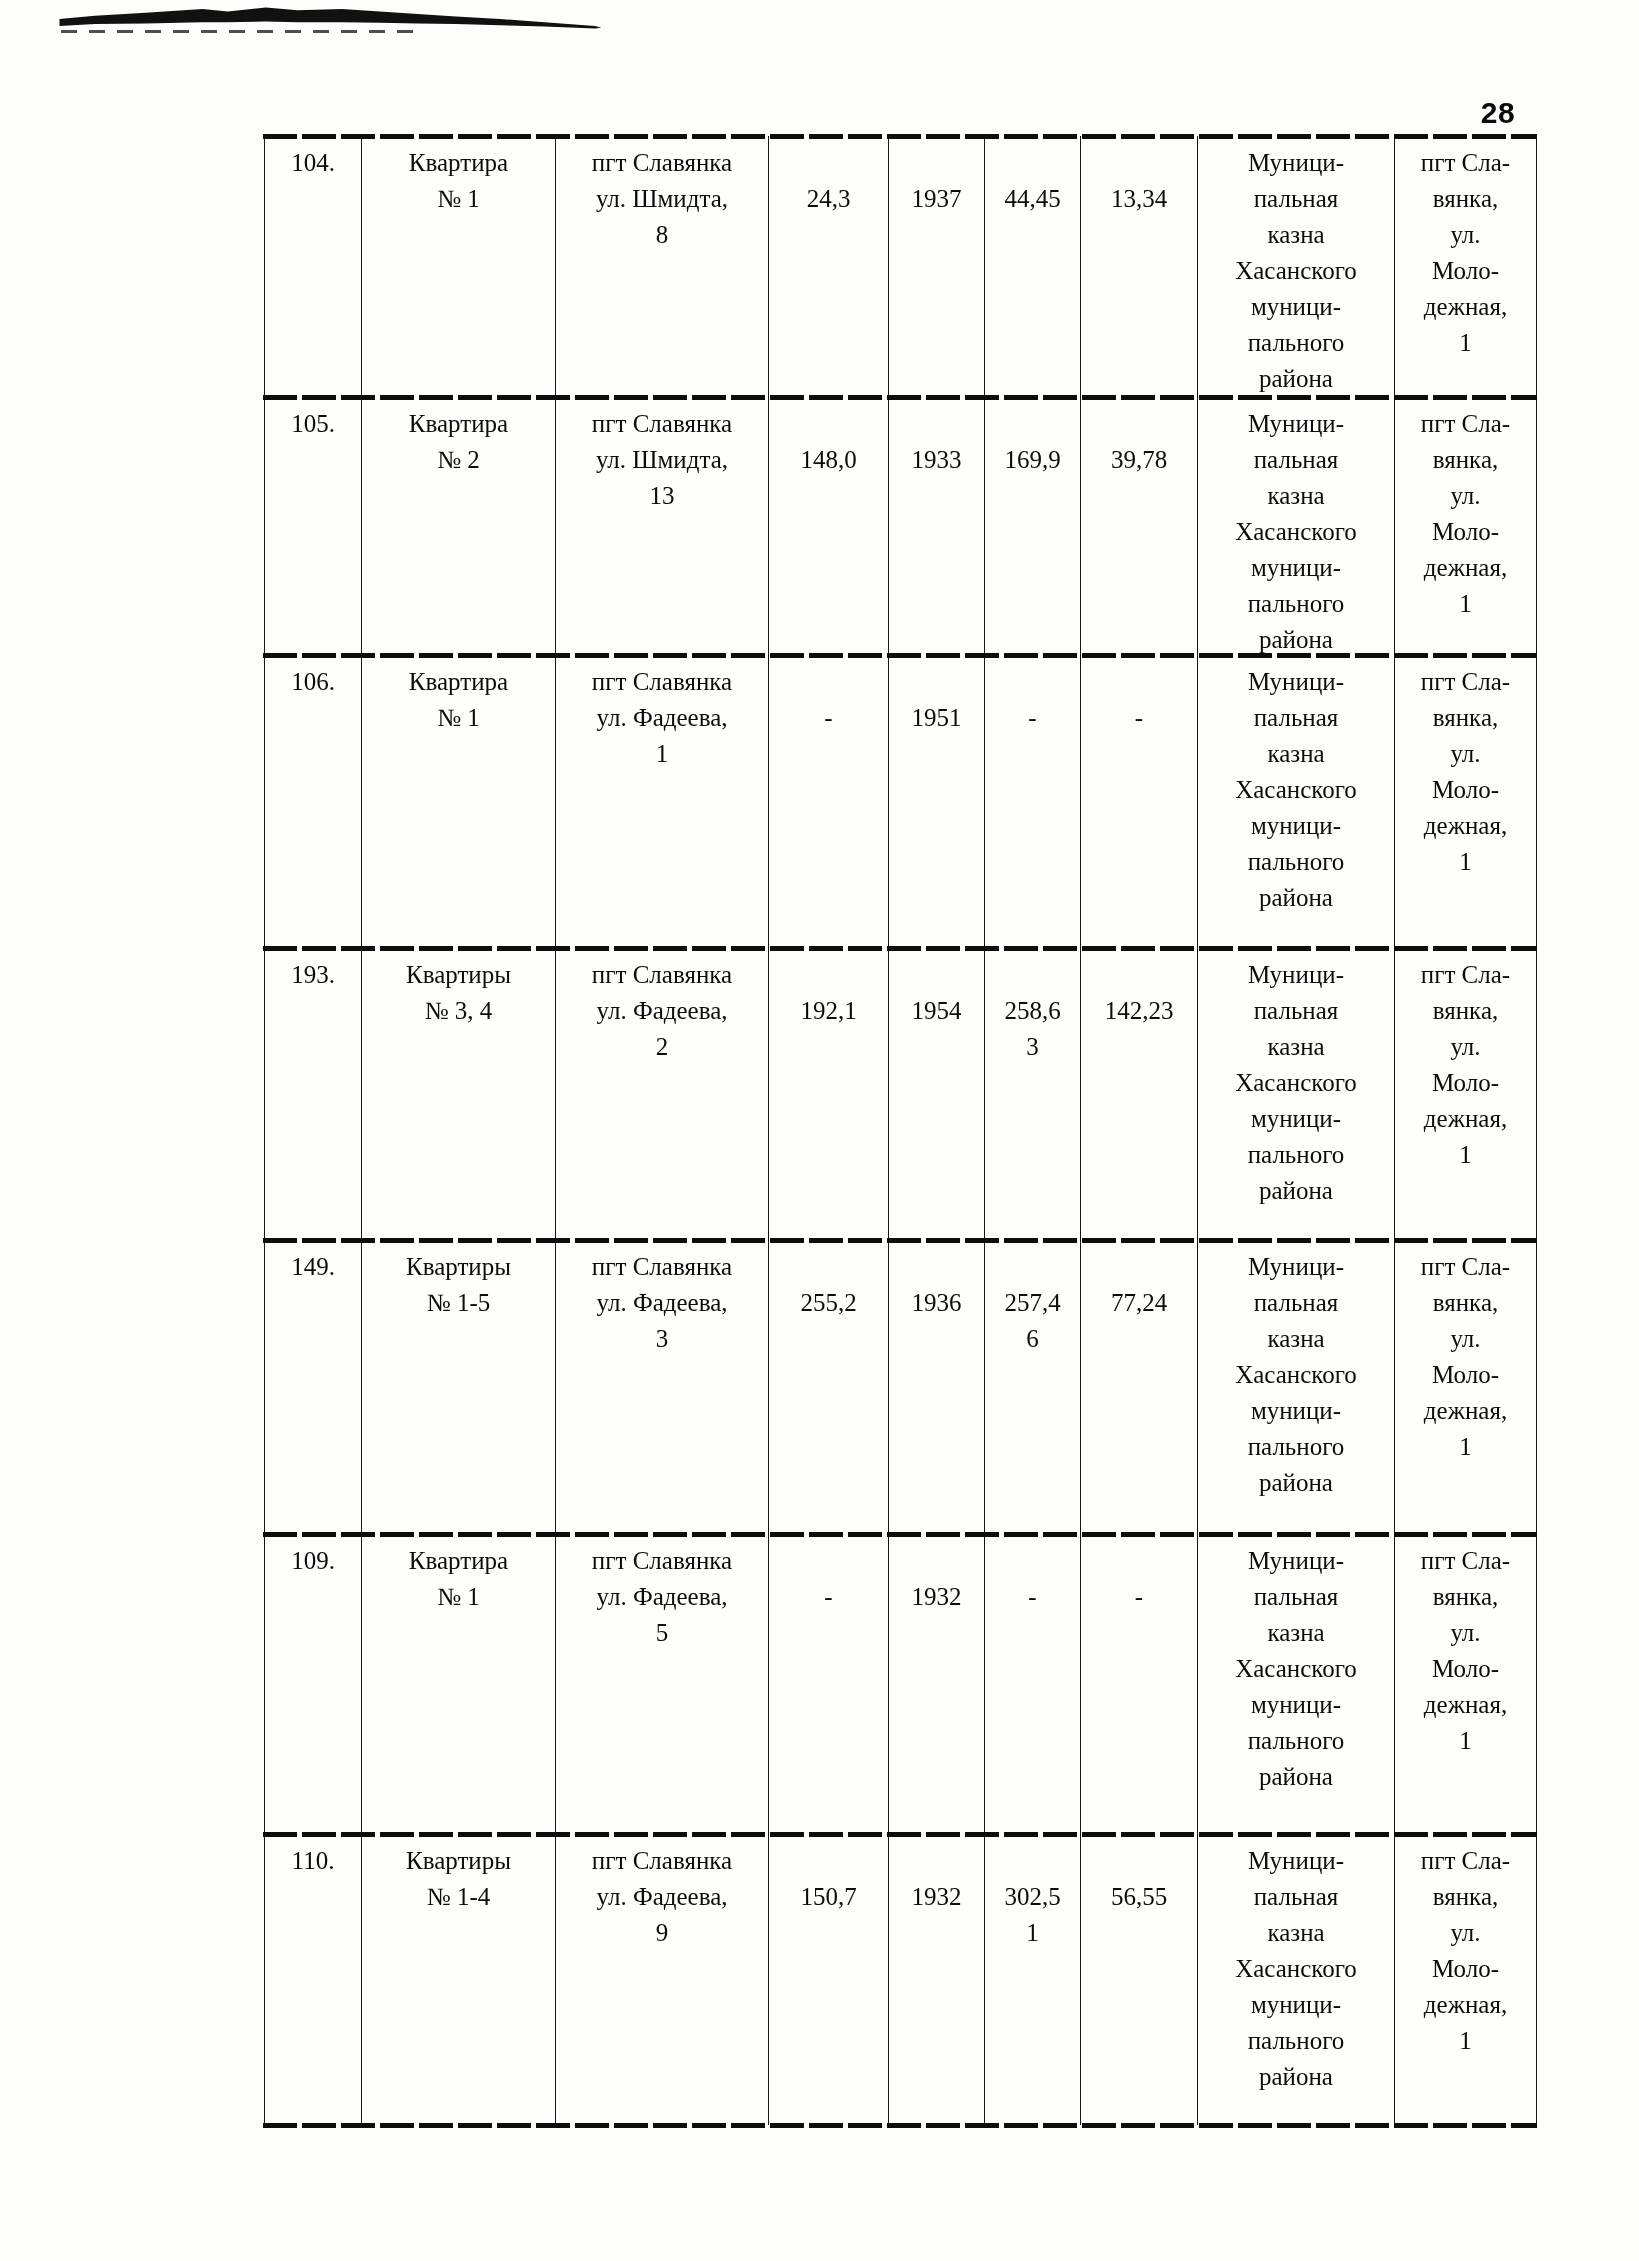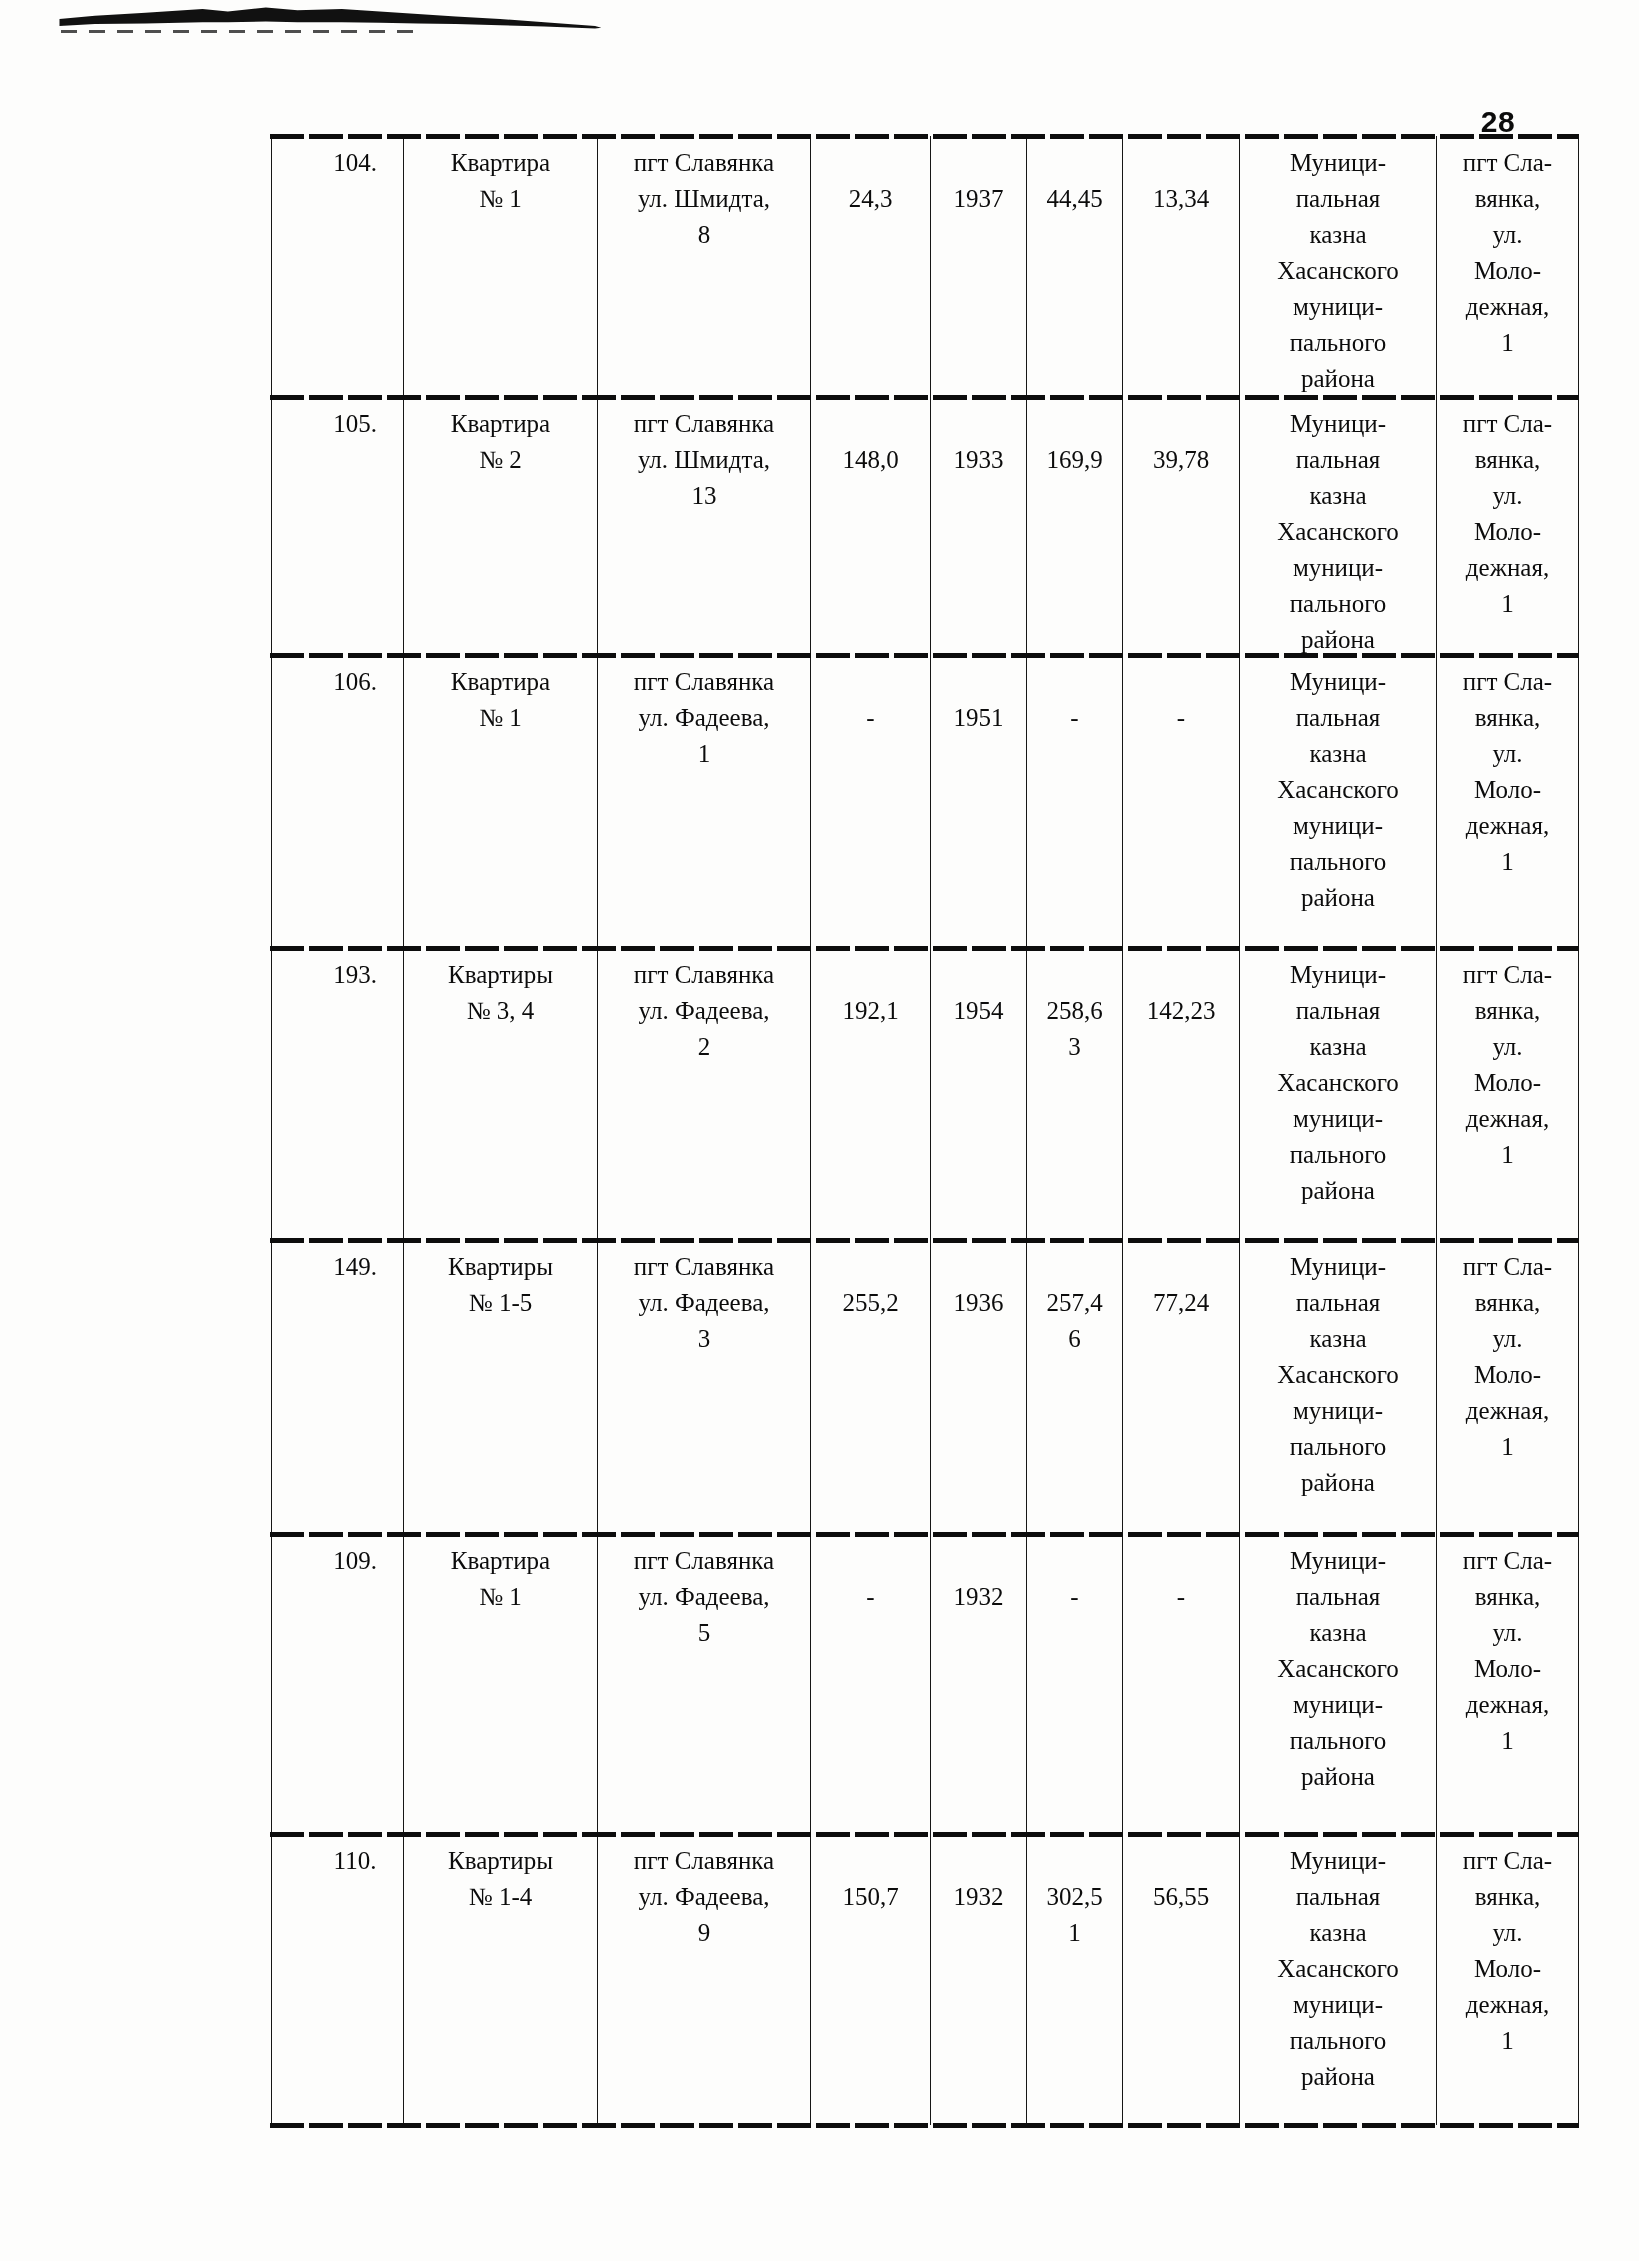--- a/index.html
+++ b/index.html
@@ -36,33 +36,31 @@
     position: absolute;
     left: 1460px;
     top: 96px;
     width: 76px;
     text-align: center;
     font-family: "Liberation Sans", "DejaVu Sans", sans-serif;
     font-weight: 700;
     font-size: 30px;
     line-height: 33px;
     letter-spacing: 0.6px;
-    margin-top: 9px;
   }
   .registry-table {
     position: absolute;
-    left: 271px;
+    left: 264px;
     top: 136px;
     width: 1272px;
     height: 1989px;
     display: grid;
     grid-template-columns: 97px 194px 213px 120px 96px 96px 117px 197px 142px;
     grid-template-rows: 261px 258px 293px 292px 294px 300px 291px;
     border-left: 1.9px solid #161616;
-    padding-left: 35px;
   }
   .row { display: contents; }
   .cell {
     box-sizing: border-box;
     border-right: 1.9px solid #161616;
     padding: 8.9px 3.8px 0 3.8px;
     text-align: center;
     font-size: 25px;
     line-height: 36px;
     white-space: pre-line;

